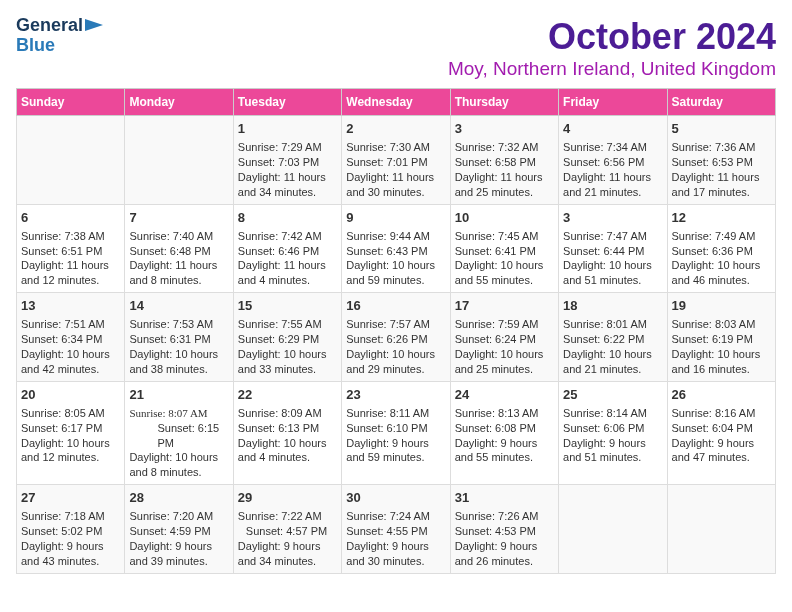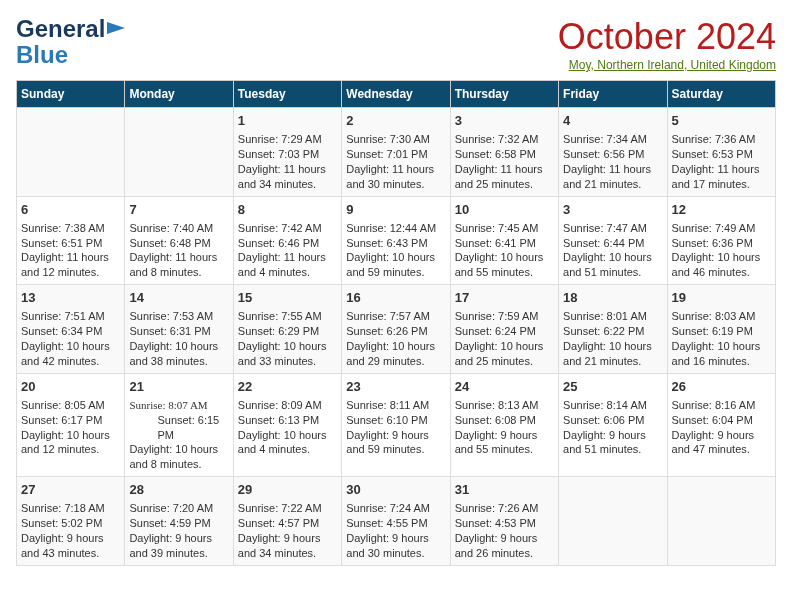--- a/index.html
+++ b/index.html
@@ -15,48 +15,47 @@
       justify-content: space-between;
       align-items: flex-start;
       margin-bottom: 8px;
     }
     .logo {
       display: flex;
       flex-direction: column;
       align-items: flex-start;
     }
     .logo-text {
-      font-size: 24px;
+      font-size: 18px;
       font-weight: bold;
       color: #1a3a5c;
       line-height: 1.1;
     }
     .logo-blue {
       color: #2a7ab8;
     }
     .title-block {
       text-align: right;
     }
     .month-title {
       font-size: 36px;
-      font-weight: normal;
-      color: #b91c1c;
+      font-weight: bold;
+      color: #4c1d95;
     }
     .subtitle {
-      font-size: 12px;
-      color: #4d7c0f;
-      text-decoration: underline;
+      font-size: 19px;
+      color: #a21caf;
     }
     table {
       width: 100%;
       border-collapse: collapse;
       font-size: 11px;
     }
     thead tr th {
-      background-color: #0c4a6e;
+      background-color: #ec4899;
       color: #fff;
       padding: 6px 4px;
       text-align: left;
       font-size: 12px;
       border: 1px solid #ccc;
     }
     tbody tr td {
       vertical-align: top;
       padding: 4px;
       border: 1px solid #ddd;
@@ -162,21 +161,21 @@
           <span style="display: block; line-height: 1.35;">Daylight: 11 hours and 8 minutes.</span>
         </td>
         <td>
           <span class="day-num">8</span>
           <span style="display: block; line-height: 1.35;">Sunrise: 7:42 AM</span>
           <span style="display: block; line-height: 1.35;">Sunset: 6:46 PM</span>
           <span style="display: block; line-height: 1.35;">Daylight: 11 hours and 4 minutes.</span>
         </td>
         <td>
           <span class="day-num">9</span>
-          <span style="display: block; line-height: 1.35;">Sunrise: 12:44 AM</span>
+          <span style="display: block; line-height: 1.35;">Sunrise: 9:44 AM</span>
           <span style="display: block; line-height: 1.35;">Sunset: 6:43 PM</span>
           <span style="display: block; line-height: 1.35;">Daylight: 10 hours and 59 minutes.</span>
         </td>
         <td>
           <span class="day-num">10</span>
           <span style="display: block; line-height: 1.35;">Sunrise: 7:45 AM</span>
           <span style="display: block; line-height: 1.35;">Sunset: 6:41 PM</span>
           <span style="display: block; line-height: 1.35;">Daylight: 10 hours and 55 minutes.</span>
         </td>
         <td>
@@ -289,21 +288,21 @@
         </td>
         <td>
           <span class="day-num">28</span>
           <span style="display: block; line-height: 1.35;">Sunrise: 7:20 AM</span>
           <span style="display: block; line-height: 1.35;">Sunset: 4:59 PM</span>
           <span style="display: block; line-height: 1.35;">Daylight: 9 hours and 39 minutes.</span>
         </td>
         <td>
           <span class="day-num">29</span>
           <span style="display: block; line-height: 1.35;">Sunrise: 7:22 AM</span>
-          <span style="display: block; line-height: 1.35;">Sunset: 4:57 PM</span>
+          <span style="display: block; line-height: 1.35; margin-left: 8px;">Sunset: 4:57 PM</span>
           <span style="display: block; line-height: 1.35;">Daylight: 9 hours and 34 minutes.</span>
         </td>
         <td>
           <span class="day-num">30</span>
           <span style="display: block; line-height: 1.35;">Sunrise: 7:24 AM</span>
           <span style="display: block; line-height: 1.35;">Sunset: 4:55 PM</span>
           <span style="display: block; line-height: 1.35;">Daylight: 9 hours and 30 minutes.</span>
         </td>
         <td>
           <span class="day-num">31</span>

